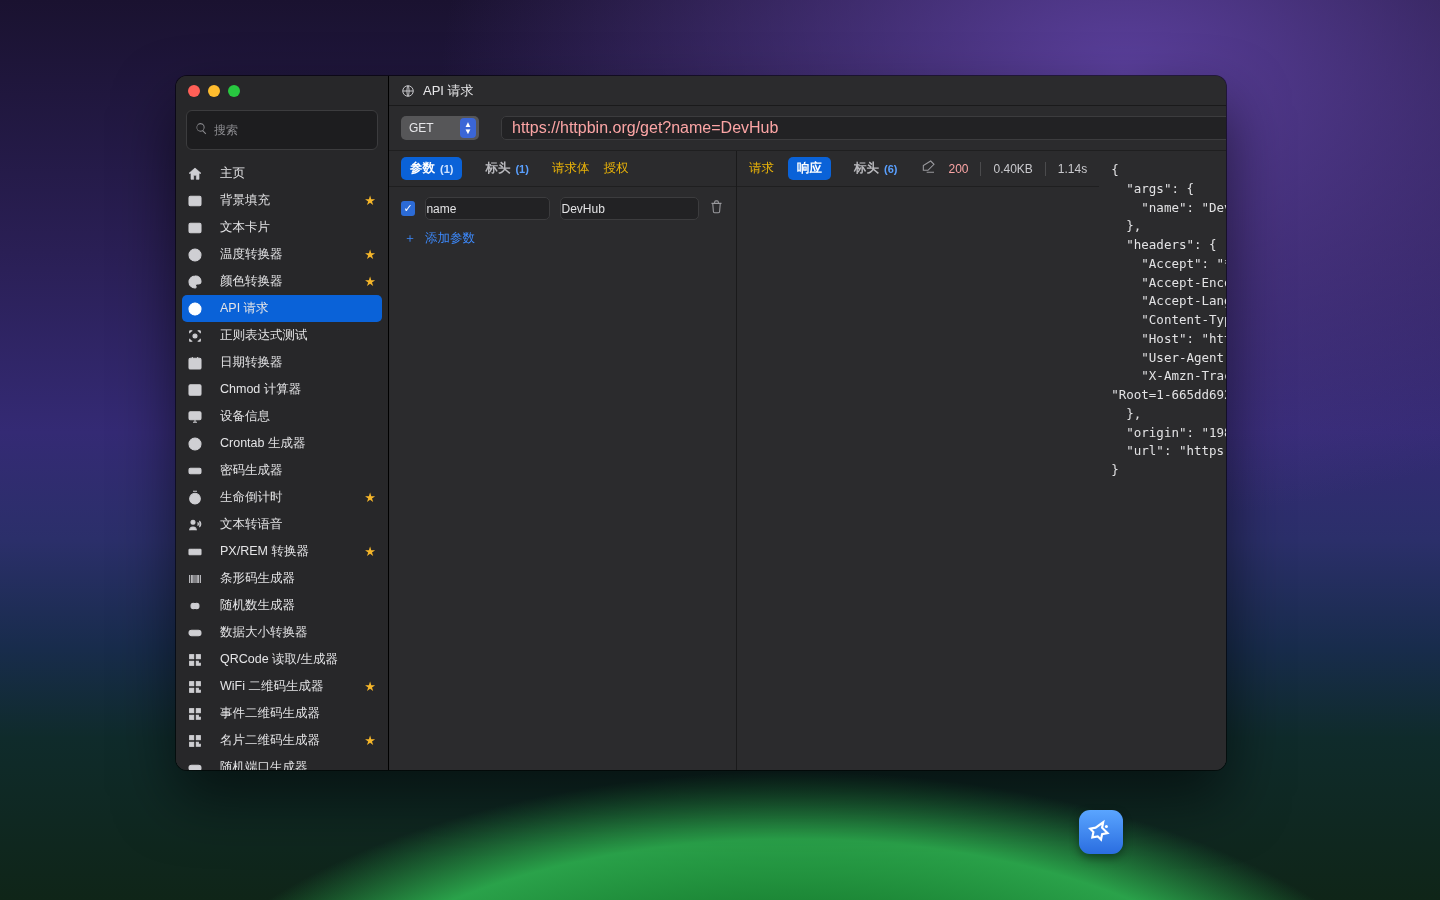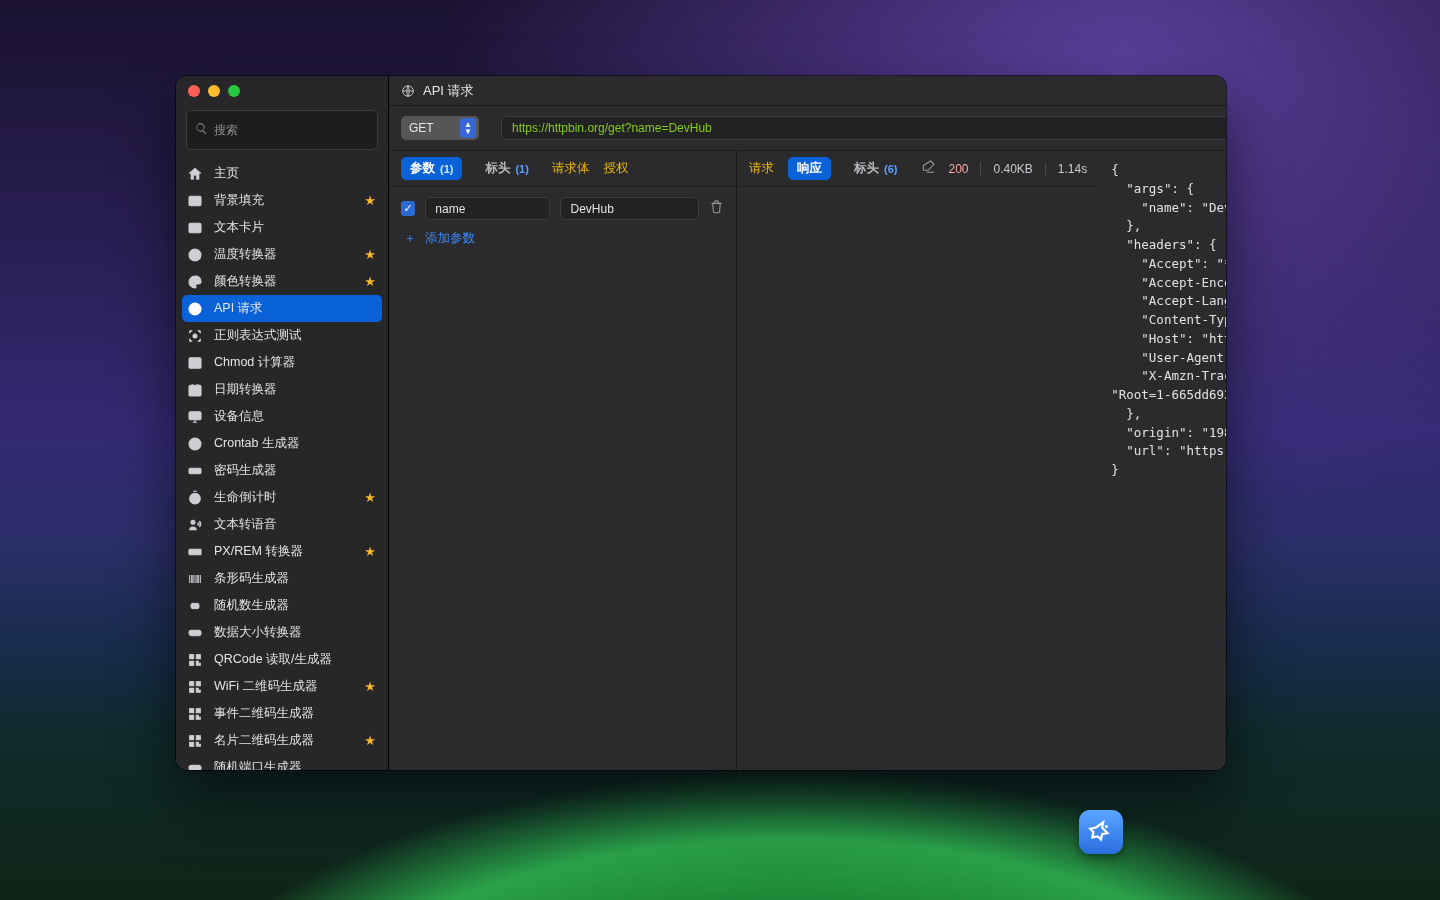--- a/index.html
+++ b/index.html
@@ -17,57 +17,57 @@
 .titlebar-left { height: 30px; display: flex; align-items: center; padding-left: 12px; gap: 8px; }
 .tl-dot { width: 12px; height: 12px; border-radius: 50%; }
 .tl-dot.close { background: #ff5f57; } .tl-dot.min { background: #febc2e; } .tl-dot.max { background: #28c840; }
 .search-wrap { padding: 4px 10px 8px; }
 .search { display: flex; align-items: center; gap: 6px; background: #1d1d1f; border: 1px solid #3c3c3e; border-radius: 6px; height: 40px; padding: 0 8px; color: #8b8b8f; }
 .search svg { width: 13px; height: 13px; fill: #8b8b8f; flex-shrink: 0; }
 .search input { flex: 1; background: transparent; border: none; outline: none; color: #d7d7da; font-size: 12px; }
 .search input::placeholder { color: #8b8b8f; }
 .nav { flex: 1; overflow-y: auto; padding: 2px 0; }
 .nav::-webkit-scrollbar{width:0}
-.nav-item { height: 27px; display: flex; align-items: center; padding: 0 12px 0 10px; gap: 10px; color: #e4e4e6; font-size: 12.5px; cursor: default; }
+.nav-item { height: 27px; display: flex; align-items: center; padding: 0 12px 0 10px; gap: 16px; color: #e4e4e6; font-size: 12.5px; cursor: default; }
 .nav-item.active { background: #0a62d8; border-radius: 5px; margin: 0 6px; padding-left: 4px; }
 .nav-item .ic { width: 18px; height: 18px; display: flex; align-items: center; justify-content: center; color: #cfcfd3; flex-shrink:0 }
 .nav-item.active .ic { color:#fff }
 .nav-item .ic svg { width: 16px; height: 16px; fill: currentColor; stroke: currentColor; }
 .nav-item .lbl { flex: 1; white-space: nowrap; overflow: hidden; text-overflow: ellipsis; }
 .nav-item .star { color: #f5b62a; font-size: 13px; }
 .main { flex: 1; display: flex; flex-direction: column; background: #2b2b2d; }
 .titlebar-right { height: 30px; border-bottom: 1px solid #1a1a1b; display: flex; align-items: center; padding: 0 12px; gap: 8px; color: #e6e6e8; font-size: 13px; }
 .titlebar-right .title-ic { width: 14px; height: 14px; display:flex; align-items:center; justify-content:center; color:#cfcfd3 }
 .titlebar-right .spacer { flex: 1; }
 .tb-btn { width: 18px; height: 18px; display:flex; align-items:center; justify-content:center; color:#9a9a9e; }
 .tb-btn svg { width: 16px; height: 16px; fill: none; stroke: currentColor; stroke-width: 1.4; }
 .urlbar { display: flex; align-items: center; gap: 22px; padding: 10px 12px; border-bottom: 1px solid #1f1f20; }
 .method { position: relative; width: 78px; height: 24px; background: #565658; border-radius: 5px; color: #e7e7ea; font-size: 12px; display:flex; align-items:center; padding: 0 8px;}
 .method .arrows { position:absolute; right:3px; top:2px; width:16px; height:20px; background:#3b66d6; border-radius:4px; display:flex; flex-direction:column; align-items:center; justify-content:center; gap:0; color:#fff; font-size:8px; line-height:7px; }
 .url { flex: 1; height: 24px; background: #222224; border: 1px solid #3c3c3e; border-radius: 5px; color: #e7e7ea; font-size: 12px; padding: 0 10px; display:flex; align-items:center; }
-.url input{ width:100%; background:transparent; border:none; outline:none; color:#84cc16; font-size:12px;}
+.url input{ width:100%; background:transparent; border:none; outline:none; color:#fca5a5; font-size:16px;}
 .send { height: 20px; padding: 0 14px; background: #565658; border-radius: 5px; color: #e7e7ea; font-size: 17px; display:flex; align-items:center; }
 .panes { flex: 1; display: flex; min-height: 0; }
 .pane-left { width: 348px; border-right: 1px solid #1a1a1b; display:flex; flex-direction:column; }
 .pane-right { flex: 1; display:flex; flex-direction:row; }
 .tabrow { height: 36px; display:flex; align-items:center; gap: 14px; padding: 0 12px; font-size: 12.5px; color:#9a9a9e; border-bottom: 1px solid #1f1f20;}
 .tabrow .tab { display:flex; align-items:center; gap:5px; padding:3px 9px; border-radius:5px; color:#b9b9bd;font-weight:bold;}
 .tabrow .tab.active { background:#0a62d8; color:#fff; }
 .tabrow .tab .count { color:#5aa0ff; font-size:11px; }
 .tabrow .tab.active .count { color:#cfe3ff; }
 .tabrow .plain { color:#eab308; }
 .tabrow .right-stats { margin-left:auto; display:flex; align-items:center; gap:12px; }
 .stat { color:#c9c9cd; font-size:12px; }
 .stat.green { color:#fca5a5; }
 .divider { width:1px; height:14px; background:#4b4b4d; }
 .eraser { color:#9a9a9e; }
 .params { padding: 10px 12px; display:flex; flex-direction:column; gap:10px; }
 .param-row { display:flex; align-items:center; gap:10px; }
 .chk { width:15px; height:15px; border-radius:3px; background:#2c6bd6; display:flex; align-items:center; justify-content:center; color:#fff; font-size:11px; }
-.pinput { height:23px; background:#222224; border:1px solid #3c3c3e; border-radius:5px; color:#e2e2e4; font-size:12px; padding:0 9px; display:flex; align-items:center;}
+.pinput { height:23px; background:#222224; border:1px solid #3c3c3e; border-radius:5px; color:#e2e2e4; font-size:12px; padding:0 0; display:flex; align-items:center;}
 .pinput input{ width:100%; background:transparent; border:none; outline:none; color:#e2e2e4; font-size:12px;}
 .pinput.key{ width:130px;} .pinput.val{ width:144px;}
 .trash { color:#9a9a9e; margin-left:auto; }
 .addparam { display:flex; align-items:center; gap:8px; color:#3d8bff; font-size:12.5px; padding-left:2px; }
 .addparam .plus { width:14px; height:14px; display:flex; align-items:center; justify-content:center; }
 .resp-body { flex:1; padding: 10px 12px; color:#e2e2e4; font-family: "SF Mono","Menlo",Consolas,monospace; font-size:12.5px; line-height:1.5; white-space:pre; overflow:auto; }
 .dock-icon { position:absolute; left:1079px; top:810px; width:44px; height:44px; border-radius:11px;
   background: linear-gradient(180deg,#5aa5ff,#2a6de0); box-shadow: 0 4px 10px rgba(0,0,0,.4); display:flex; align-items:center; justify-content:center;}
 .dock-icon svg{width:26px;height:26px;stroke:#fff;fill:none;stroke-width:2;}
 </style>
@@ -156,34 +156,34 @@
             <svg viewBox="0 0 24 24" fill="none" stroke="currentColor" stroke-width="1.6">
               <path d="M4 8V5a1 1 0 011-1h3M20 8V5a1 1 0 00-1-1h-3M4 16v3a1 1 0 001 1h3M20 16v3a1 1 0 01-1 1h-3"></path>
               <circle cx="12" cy="12" r="3"></circle>
             </svg>
           </span>
           <span class="lbl">正则表达式测试</span>
         </div>
         <div class="nav-item">
           <span class="ic">
             <svg viewBox="0 0 24 24" fill="none" stroke="currentColor" stroke-width="1.6">
+              <rect x="3" y="5" width="18" height="16" rx="2"></rect>
+              <path d="M3 9h18M8 3v4M16 3v4"></path>
+            </svg>
+          </span>
+          <span class="lbl">日期转换器</span>
+        </div>
+        <div class="nav-item">
+          <span class="ic">
+            <svg viewBox="0 0 24 24" fill="none" stroke="currentColor" stroke-width="1.6">
               <rect x="3" y="4" width="18" height="16" rx="2"></rect>
               <path d="M7 9l3 3-3 3M13 15h4"></path>
             </svg>
           </span>
           <span class="lbl">Chmod 计算器</span>
-        </div>
-        <div class="nav-item">
-          <span class="ic">
-            <svg viewBox="0 0 24 24" fill="none" stroke="currentColor" stroke-width="1.6">
-              <rect x="3" y="5" width="18" height="16" rx="2"></rect>
-              <path d="M3 9h18M8 3v4M16 3v4"></path>
-            </svg>
-          </span>
-          <span class="lbl">日期转换器</span>
         </div>
         <div class="nav-item">
           <span class="ic">
             <svg viewBox="0 0 24 24" fill="none" stroke="currentColor" stroke-width="1.6">
               <rect x="3" y="4" width="18" height="12" rx="2"></rect>
               <path d="M9 20h6M12 16v4"></path>
             </svg>
           </span>
           <span class="lbl">设备信息</span>
         </div>

